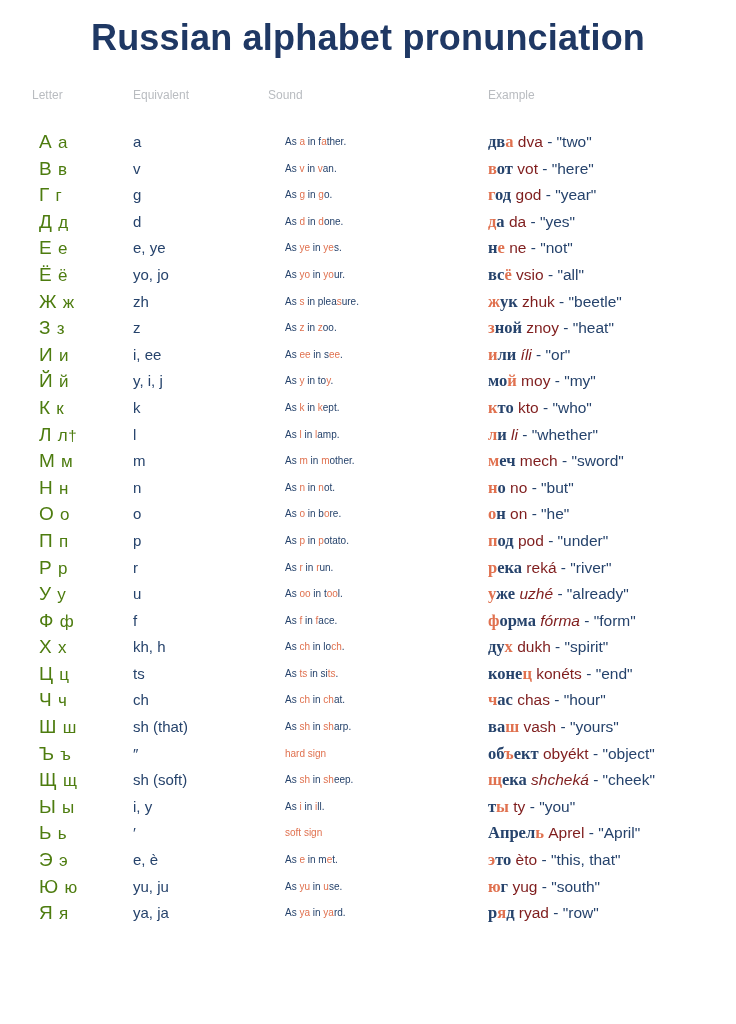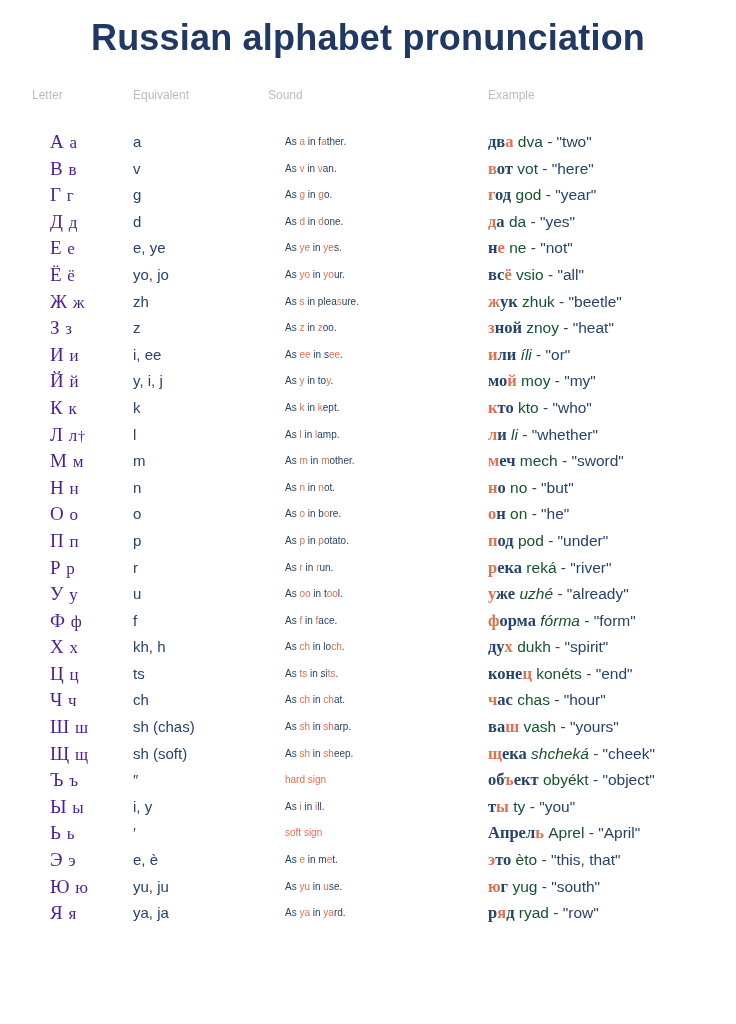--- a/index.html
+++ b/index.html
@@ -76,24 +76,24 @@
 
   .cell {
     position: absolute;
     top: 0;
     white-space: nowrap;
     line-height: 26.6px;
   }
 
   
   .c-letter {
-    left: 50px;
-    font-family: Liberation Serif, serif;
+    left: 39px;
+    font-family: Liberation Sans, sans-serif;
     font-size: 19px;
-    color: #4c1d95;
+    color: #4d7c0f;
     letter-spacing: 0.5px;
   }
   .c-letter .upper { font-size: 19px; }
   .c-letter .lower { font-size: 17px; }
   .c-letter .dagger { font-size: 15px; }
 
   
   .c-equivalent {
     left: 133px;
     font-family: "Liberation Sans", sans-serif;
@@ -127,21 +127,21 @@
     font-size: 16.5px;
     color: #26436C;
   }
   .c-example .cyr em.hl {
     font-style: normal;
     color: #E0714F;
   }
   .c-example .translit {
     font-family: "Liberation Sans", sans-serif;
     font-size: 15.5px;
-    color: #14532d;
+    color: #7f1d1d;
   }
   .c-example .translit.it { font-style: italic; }
   .c-example .gloss {
     font-family: "Liberation Sans", sans-serif;
     font-size: 15.5px;
     color: #26436C;
   }
 </style>
 </head>
 <body>
@@ -285,37 +285,37 @@
         <div class="cell c-example"><span class="cyr">коне<em class="hl">ц</em></span> <span class="translit">konéts</span> <span class="gloss">- "end"</span></div>
       </div>
       <div class="row">
         <div class="cell c-letter"><span class="upper">Ч</span> <span class="lower">ч</span></div>
         <div class="cell c-equivalent">ch</div>
         <div class="cell c-sound">As <em class="hl">ch</em> in <em class="hl">ch</em>at.</div>
         <div class="cell c-example"><span class="cyr"><em class="hl">ч</em>ас</span> <span class="translit">chas</span> <span class="gloss">- "hour"</span></div>
       </div>
       <div class="row">
         <div class="cell c-letter"><span class="upper">Ш</span> <span class="lower">ш</span></div>
-        <div class="cell c-equivalent">sh (chas)</div>
+        <div class="cell c-equivalent">sh (that)</div>
         <div class="cell c-sound">As <em class="hl">sh</em> in <em class="hl">sh</em>arp.</div>
         <div class="cell c-example"><span class="cyr">ва<em class="hl">ш</em></span> <span class="translit">vash</span> <span class="gloss">- "yours"</span></div>
+      </div>
+      <div class="row">
+        <div class="cell c-letter"><span class="upper">Ъ</span> <span class="lower">ъ</span></div>
+        <div class="cell c-equivalent">″</div>
+        <div class="cell c-sound all-orange"><span>hard sign</span></div>
+        <div class="cell c-example"><span class="cyr">об<em class="hl">ъ</em>ект</span> <span class="translit">obyékt</span> <span class="gloss">- "object"</span></div>
       </div>
       <div class="row">
         <div class="cell c-letter"><span class="upper">Щ</span> <span class="lower">щ</span></div>
         <div class="cell c-equivalent">sh (soft)</div>
         <div class="cell c-sound">As <em class="hl">sh</em> in <em class="hl">sh</em>eep.</div>
         <div class="cell c-example"><span class="cyr"><em class="hl">щ</em>ека</span> <span class="translit it">shcheká</span> <span class="gloss">- "cheek"</span></div>
       </div>
       <div class="row">
-        <div class="cell c-letter"><span class="upper">Ъ</span> <span class="lower">ъ</span></div>
-        <div class="cell c-equivalent">″</div>
-        <div class="cell c-sound all-orange"><span>hard sign</span></div>
-        <div class="cell c-example"><span class="cyr">об<em class="hl">ъ</em>ект</span> <span class="translit">obyékt</span> <span class="gloss">- "object"</span></div>
-      </div>
-      <div class="row">
         <div class="cell c-letter"><span class="upper">Ы</span> <span class="lower">ы</span></div>
         <div class="cell c-equivalent">i, y</div>
         <div class="cell c-sound">As <em class="hl">i</em> in <em class="hl">i</em>ll.</div>
         <div class="cell c-example"><span class="cyr">т<em class="hl">ы</em></span> <span class="translit">ty</span> <span class="gloss">- "you"</span></div>
       </div>
       <div class="row">
         <div class="cell c-letter"><span class="upper">Ь</span> <span class="lower">ь</span></div>
         <div class="cell c-equivalent">′</div>
         <div class="cell c-sound all-orange"><span>soft sign</span></div>
         <div class="cell c-example"><span class="cyr">Апрел<em class="hl">ь</em></span> <span class="translit">Aprel</span> <span class="gloss">- "April"</span></div>

